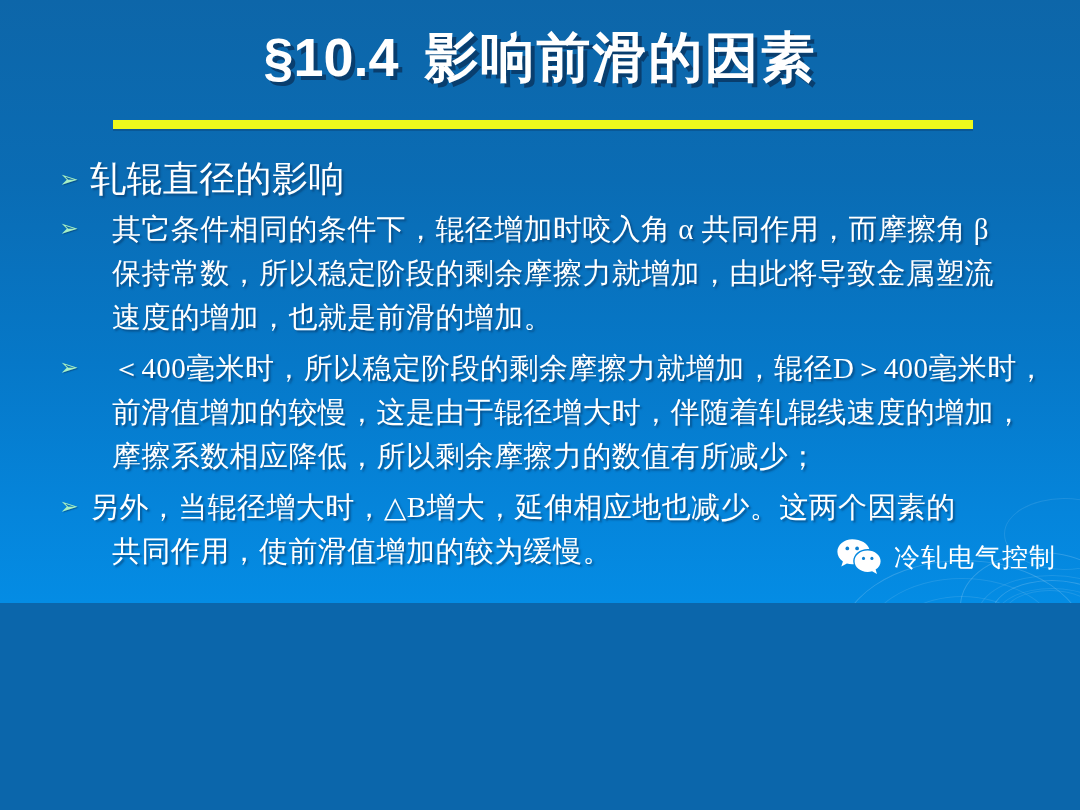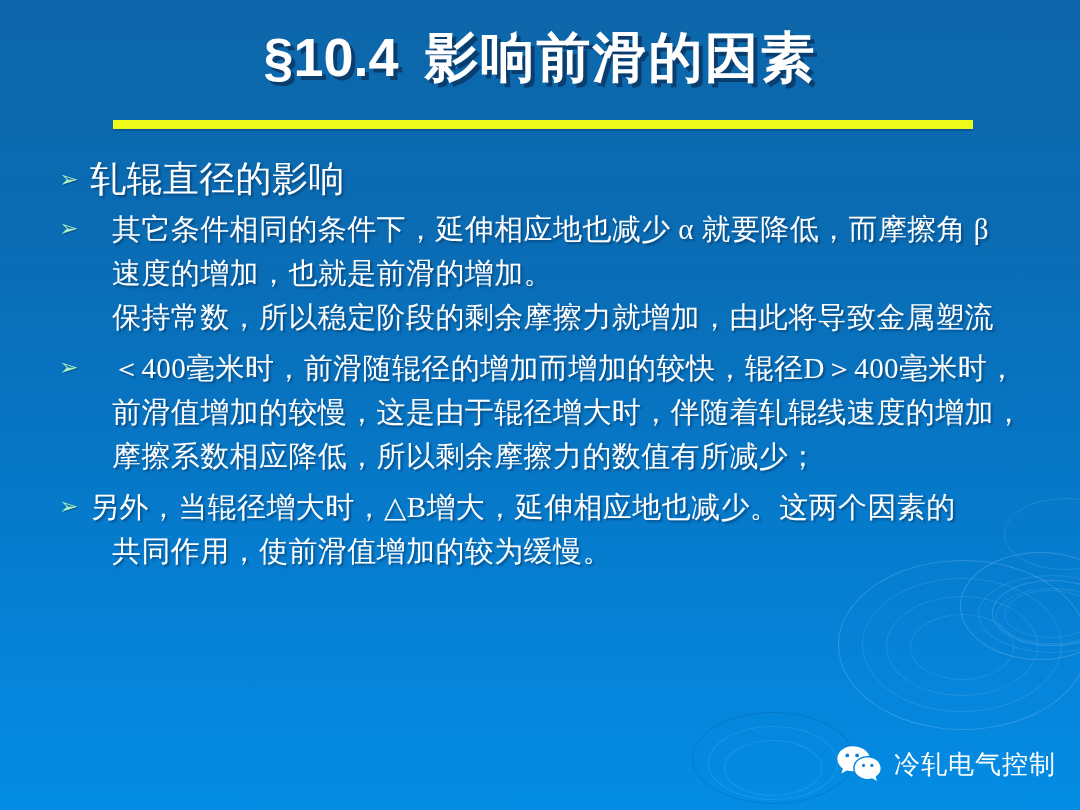--- a/index.html
+++ b/index.html
@@ -4,21 +4,21 @@
 <style>
   * { margin:0; padding:0; box-sizing:border-box; }
   html,body { width:1080px; height:810px; }
   body {
     font-family:"DejaVu Sans", sans-serif;
     background:#0b66ab;
     overflow:hidden;
   }
   #slide {
     position:relative;
-    width:1080px; height:810px;
+    width:1080px; height:603px;
     background:linear-gradient(180deg,
         #0d66a9 0%,
         #0a6cb4 30%,
         #0678c8 60%,
         #0585db 85%,
         #048ce4 100%);
     overflow:hidden;
   }
 
   
@@ -148,30 +148,30 @@
     <div class="bullet">
       <span class="marker">➢</span>
       <div class="btext lead">
         <span class="ln">轧辊直径的影响</span>
       </div>
     </div>
 
     <div class="bullet">
       <span class="marker">➢</span>
       <div class="btext">
-        <span class="ln ind">其它条件相同的条件下，延伸相应地也减少 α 就要降低，而摩擦角 β</span>
+        <span class="ln ind">其它条件相同的条件下，辊径增加时咬入角 α 共同作用，而摩擦角 β</span>
+        <span class="ln ind">保持常数，所以稳定阶段的剩余摩擦力就增加，由此将导致金属塑流</span>
         <span class="ln ind">速度的增加，也就是前滑的增加。</span>
-        <span class="ln ind">保持常数，所以稳定阶段的剩余摩擦力就增加，由此将导致金属塑流</span>
       </div>
     </div>
 
     <div class="bullet">
       <span class="marker">➢</span>
       <div class="btext">
-        <span class="ln ind">＜400毫米时，前滑随辊径的增加而增加的较快，辊径D＞400毫米时，</span>
+        <span class="ln ind">＜400毫米时，所以稳定阶段的剩余摩擦力就增加，辊径D＞400毫米时，</span>
         <span class="ln ind">前滑值增加的较慢，这是由于辊径增大时，伴随着轧辊线速度的增加，</span>
         <span class="ln ind">摩擦系数相应降低，所以剩余摩擦力的数值有所减少；</span>
       </div>
     </div>
 
     <div class="bullet">
       <span class="marker">➢</span>
       <div class="btext">
         <span class="ln">另外，当辊径增大时，△B增大，延伸相应地也减少。这两个因素的</span>
         <span class="ln ind">共同作用，使前滑值增加的较为缓慢。</span>

